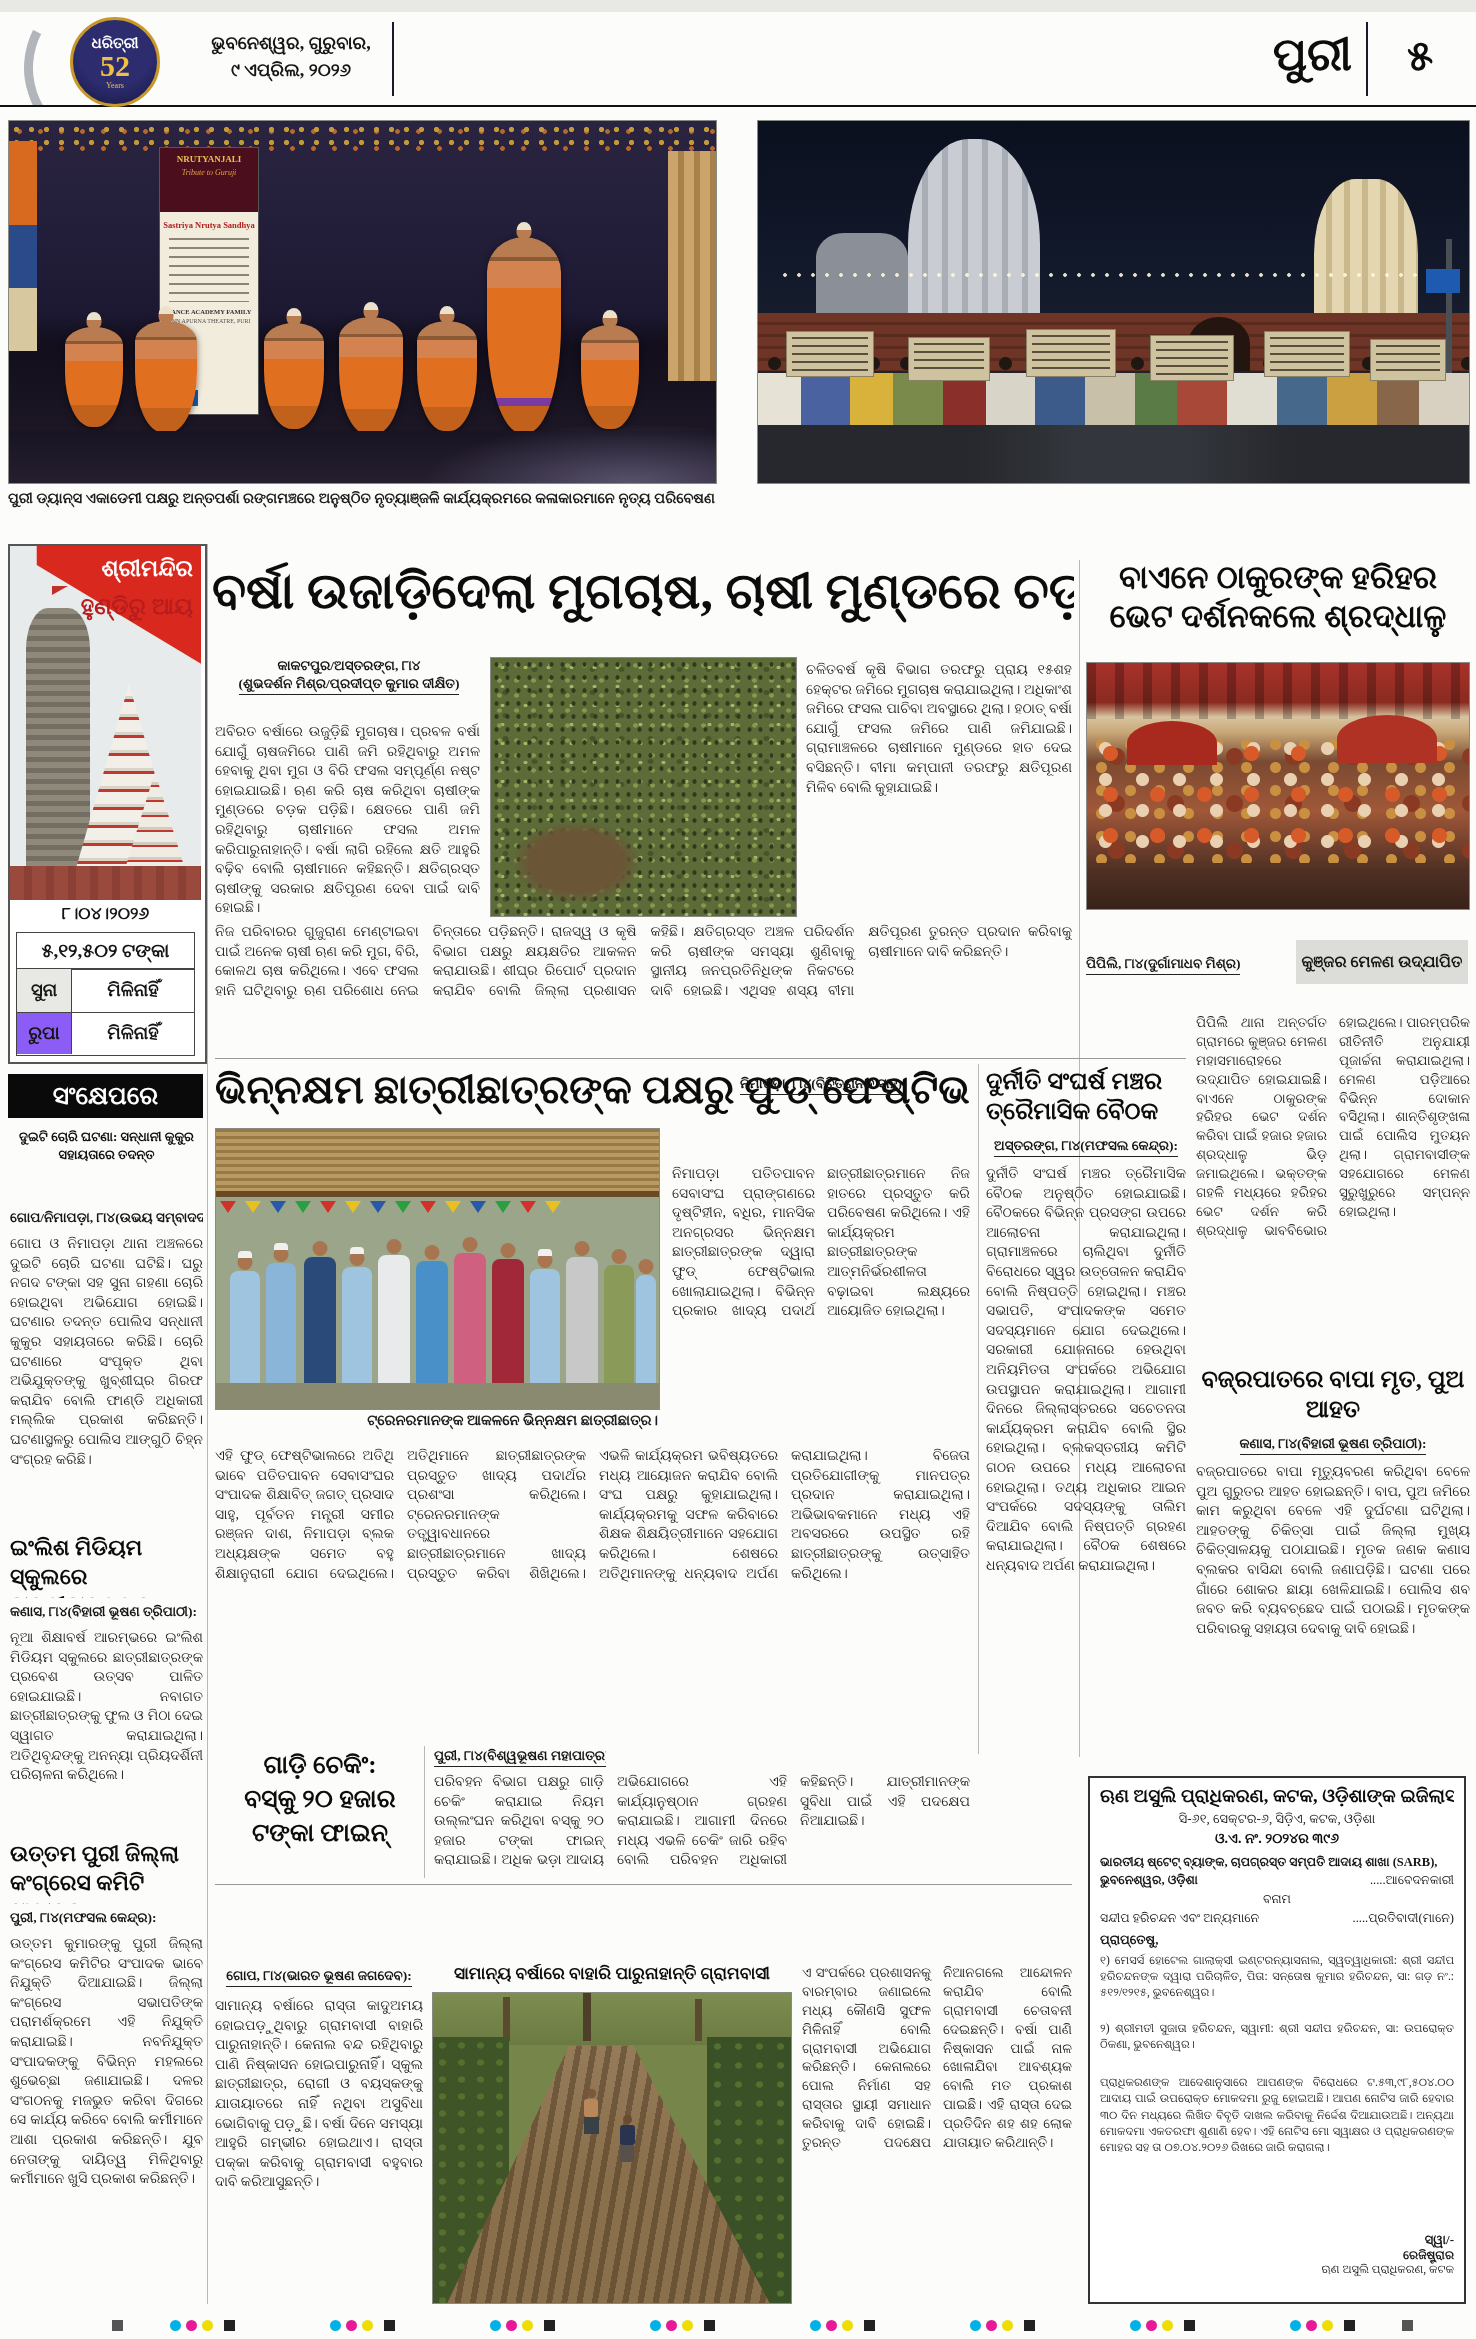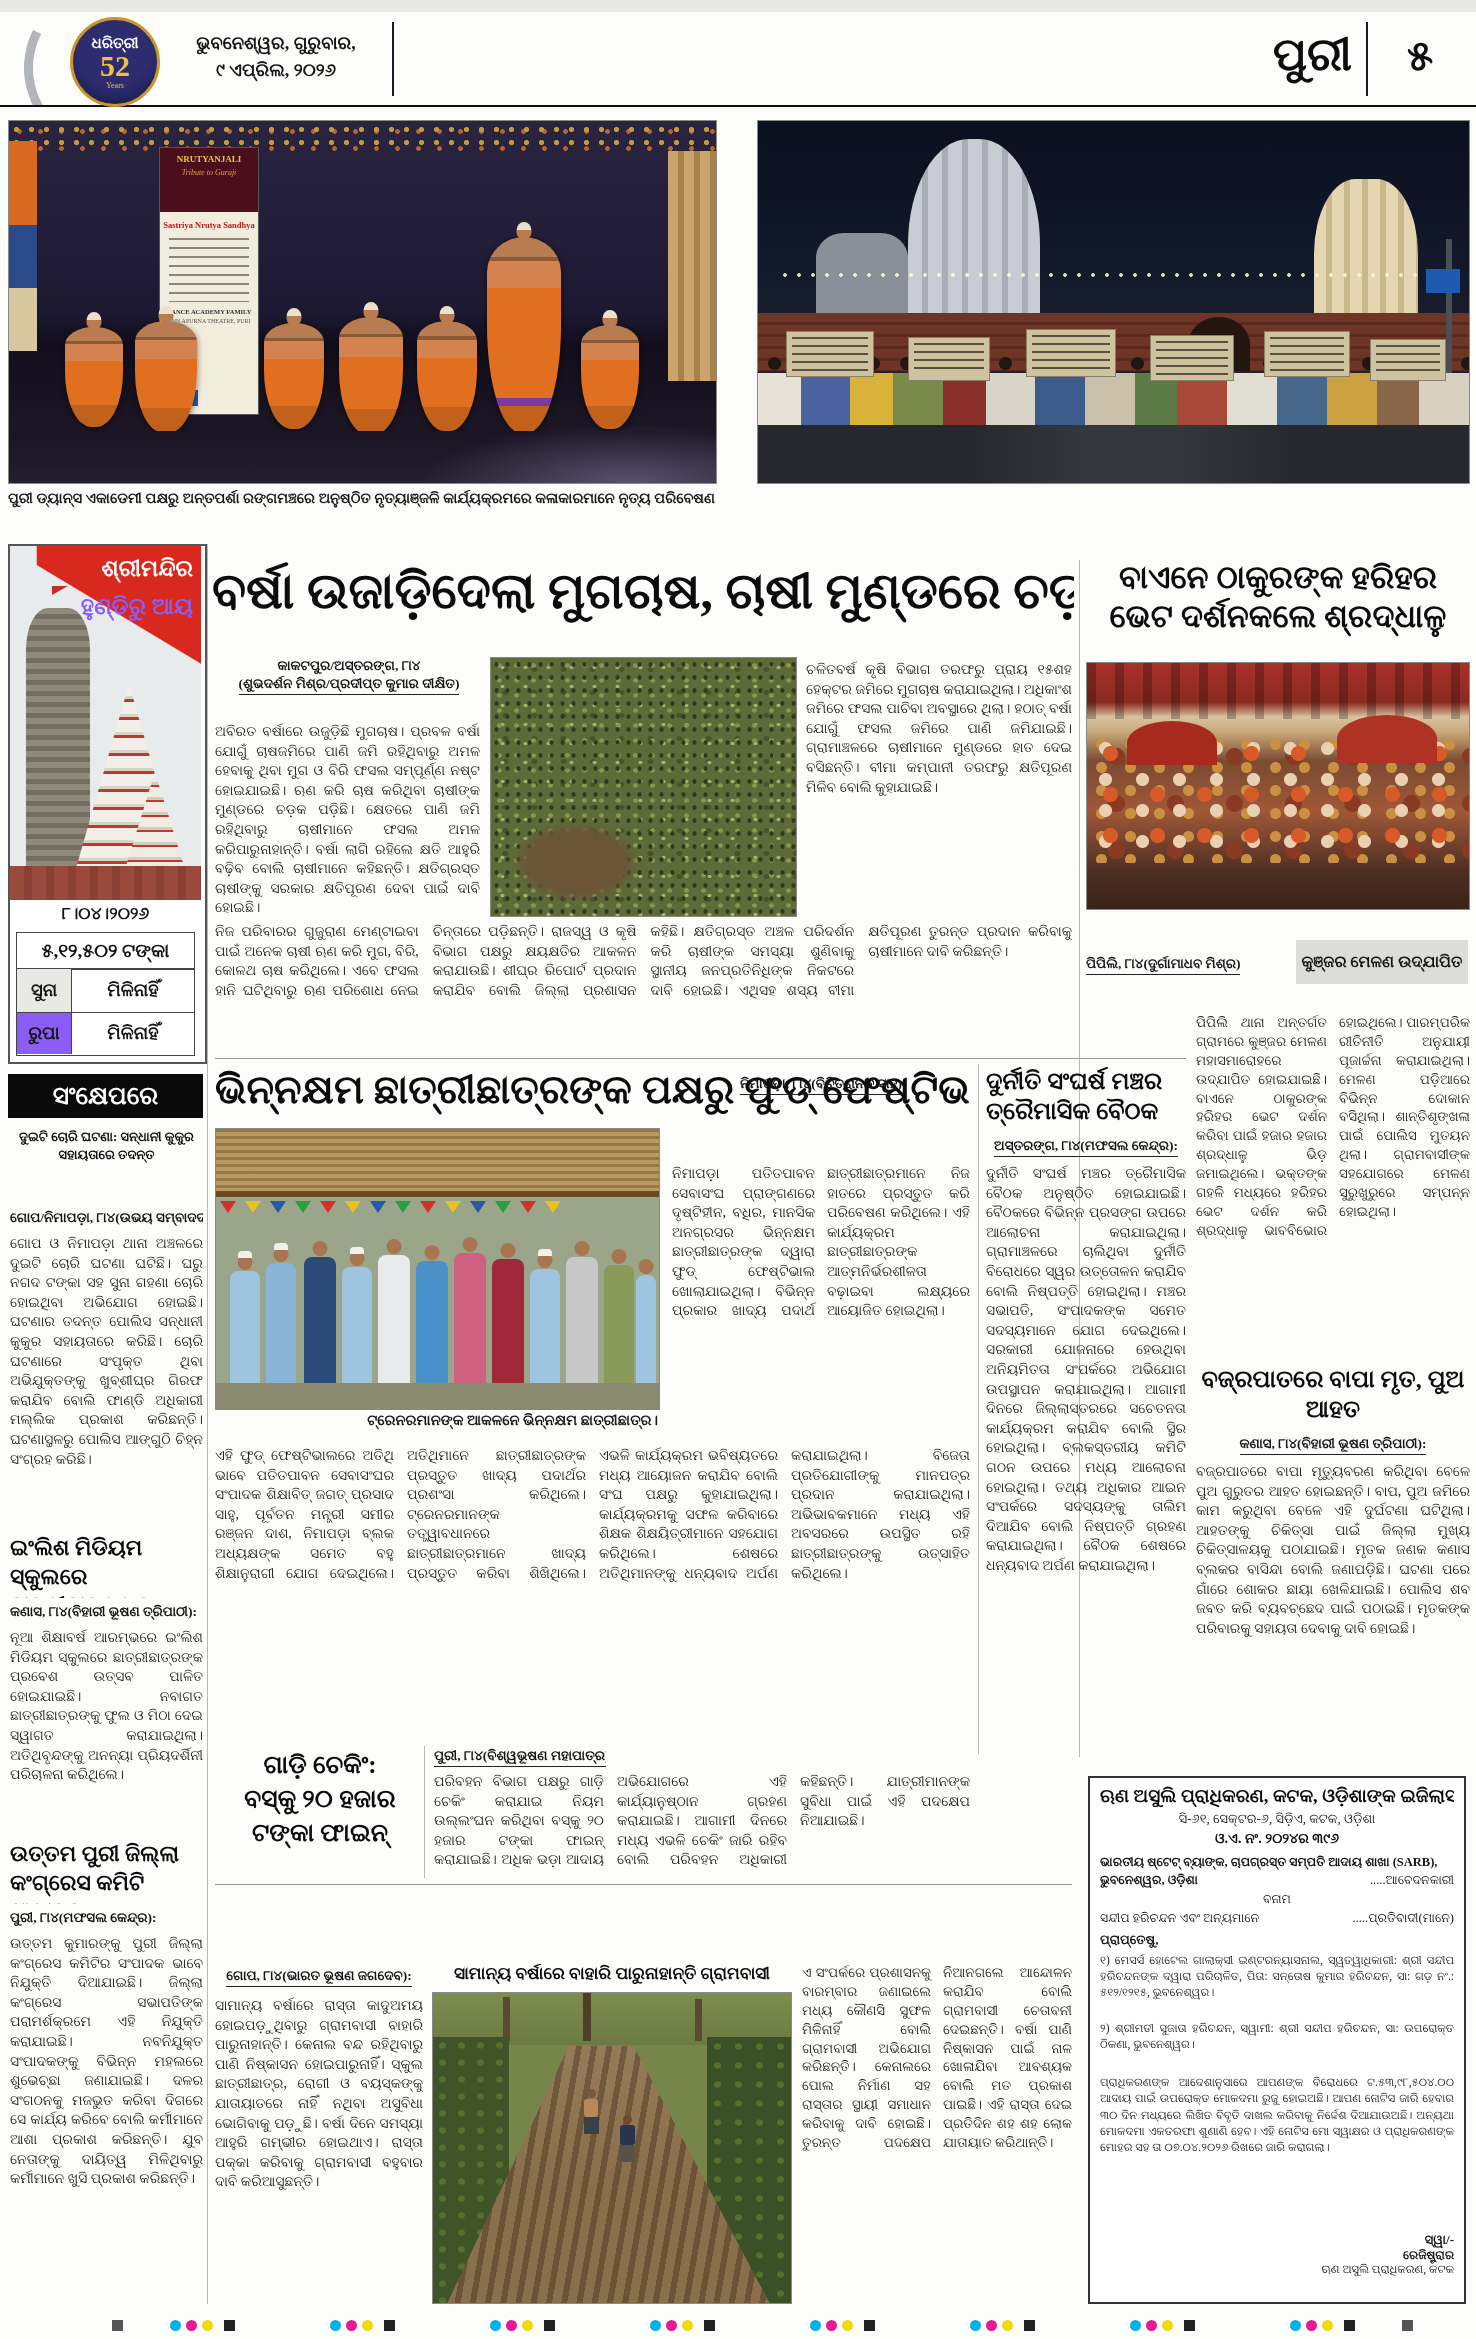--- a/index.html
+++ b/index.html
@@ -45,21 +45,21 @@
     <div class="abs" style="left:18px;top:0;width:170px;height:95px;overflow:hidden;">
       <div class="ribbon" style="left:6px;top:-28px;width:150px;height:150px;border-left-color:#b2b6bb;transform:rotate(-18deg);"></div>
       <div class="ribbon" style="left:28px;top:-28px;width:150px;height:150px;border-right-color:#b2b6bb;transform:rotate(18deg);"></div>
       <div class="ribbon" style="left:30px;top:-12px;width:125px;height:115px;border-bottom-color:#d4a017;"></div>
       <div class="logo-circle">
         <div style="color:#fff;font-weight:700;font-size:15px;line-height:1;margin-top:2px;">ଧରିତ୍ରୀ</div>
         <div style="color:#f0c040;font-weight:700;font-size:30px;line-height:1;">52</div>
         <div style="color:#f0c040;font-size:8px;line-height:1.2;">Years</div>
       </div>
     </div>
-    <div class="abs" style="left:180px;top:18px;width:192px;height:60px;text-align:center;font-weight:700;font-size:18px;line-height:1.5;">
+    <div class="abs" style="left:195px;top:18px;width:192px;height:60px;text-align:center;font-weight:700;font-size:18px;line-height:1.5;">
       <div>ଭୁବନେଶ୍ୱର, ଗୁରୁବାର,</div>
       <div>୯ ଏପ୍ରିଲ, ୨୦୨୬</div>
     </div>
     <div class="abs" style="left:392px;top:10px;width:2px;height:74px;background:#1a1a2e;"></div>
     <div class="abs hl" style="left:1180px;top:16px;width:172px;height:64px;font-size:46px;text-align:right;">ପୁରୀ</div>
     <div class="abs" style="left:1366px;top:10px;width:2px;height:74px;background:#1a1a2e;"></div>
     <div class="abs hl" style="left:1382px;top:20px;width:76px;height:60px;font-size:42px;text-align:center;">୫</div>
     <div class="abs" style="left:0;top:93px;width:1476px;height:2px;background:#111;"></div>
   </div>
 
@@ -115,21 +115,21 @@
 
   <div class="abs" style="left:8px;top:532px;width:195px;height:516px;border:2px solid #555;background:#fff;">
     <div class="abs" style="left:0;top:0;width:191px;height:354px;background:#e8ebec;overflow:hidden;">
       <div class="abs" style="left:16px;top:62px;width:64px;height:260px;background:repeating-linear-gradient(180deg,#8f897c 0 6px,#746e62 6px 11px);border-radius:34% 34% 0 0/16% 16% 0 0;"></div>
       <div class="abs" style="left:42px;top:40px;width:0;height:0;border-top:9px solid #c03028;border-right:16px solid transparent;"></div>
       <div class="abs" style="left:56px;top:138px;width:126px;height:184px;background:repeating-linear-gradient(180deg,#f2efe8 0 12px,#d8d4c8 12px 15px,#c23830 15px 18px);clip-path:polygon(50% 0,92% 100%,8% 100%);"></div>
       <div class="abs" style="left:112px;top:226px;width:66px;height:96px;background:repeating-linear-gradient(180deg,#efece4 0 10px,#d0ccc0 10px 13px,#c23830 13px 15px);clip-path:polygon(50% 0,95% 100%,5% 100%);"></div>
       <div class="abs" style="left:0;bottom:0;width:191px;height:34px;background:repeating-linear-gradient(90deg,#9a4a3c 0 14px,#8a4034 14px 22px);"></div>
       <div class="abs" style="left:0;top:0;width:191px;height:190px;background:#d9291f;clip-path:polygon(14% 0,100% 0,100% 62%,14% 10%);"></div>
       <div class="abs" style="right:8px;top:10px;color:#fff;font-weight:700;font-size:23px;text-align:right;">ଶ୍ରୀମନ୍ଦିର</div>
-      <div class="abs" style="right:8px;top:48px;color:#8b5cf6;font-weight:700;font-size:23px;text-align:right;">ହୁଣ୍ଡିରୁ ଆୟ</div>
+      <div class="abs" style="right:8px;top:48px;color:#b91c1c;font-weight:700;font-size:23px;text-align:right;">ହୁଣ୍ଡିରୁ ଆୟ</div>
     </div>
     <div class="abs" style="left:0;top:358px;width:191px;text-align:center;font-weight:700;font-size:17px;">୮।୦୪।୨୦୨୬</div>
     <div class="abs" style="left:6px;top:386px;width:177px;height:36px;border:1.5px solid #444;text-align:center;font-weight:700;font-size:19px;line-height:36px;">୫,୧୨,୫୦୨ ଟଙ୍କା</div>
     <div class="abs" style="left:6px;top:422px;width:177px;height:86px;border:1.5px solid #444;">
       <div style="display:flex;height:43px;border-bottom:1.5px solid #444;">
         <div style="width:54px;background:#e8e8e4;border-right:1.5px solid #444;font-weight:700;font-size:18px;display:flex;align-items:center;justify-content:center;">ସୁନା</div>
         <div style="flex:1;font-weight:700;font-size:18px;display:flex;align-items:center;justify-content:center;">ମିଳିନାହିଁ</div>
       </div>
       <div style="display:flex;height:41px;">
         <div style="width:54px;background:#8b5cf6;border-right:1.5px solid #444;font-weight:700;font-size:18px;display:flex;align-items:center;justify-content:center;">ରୁପା</div>

